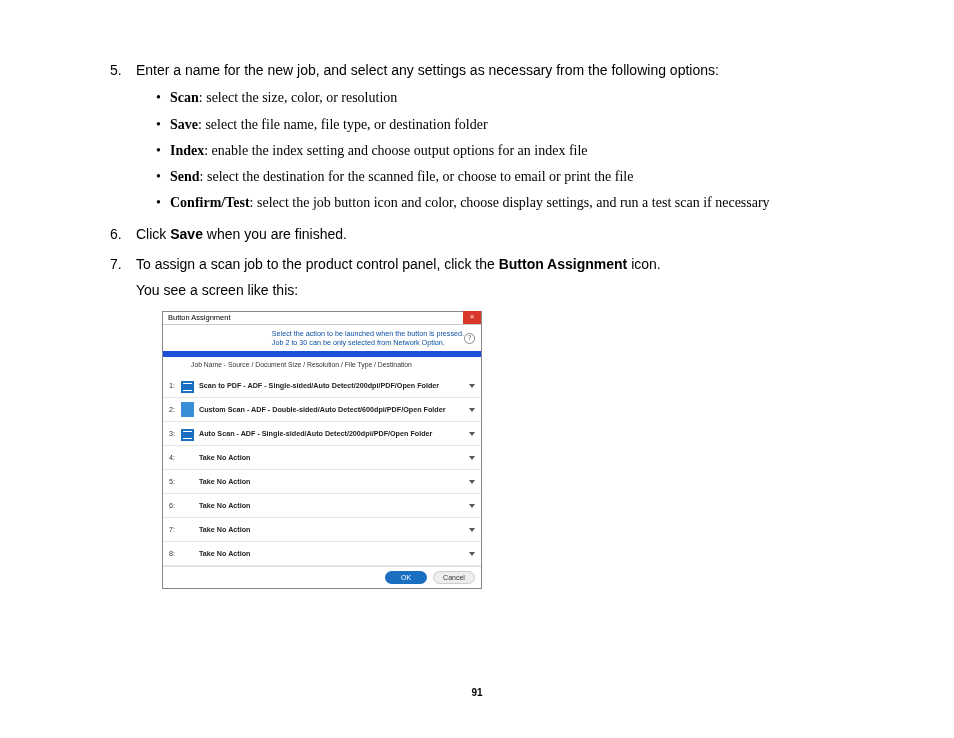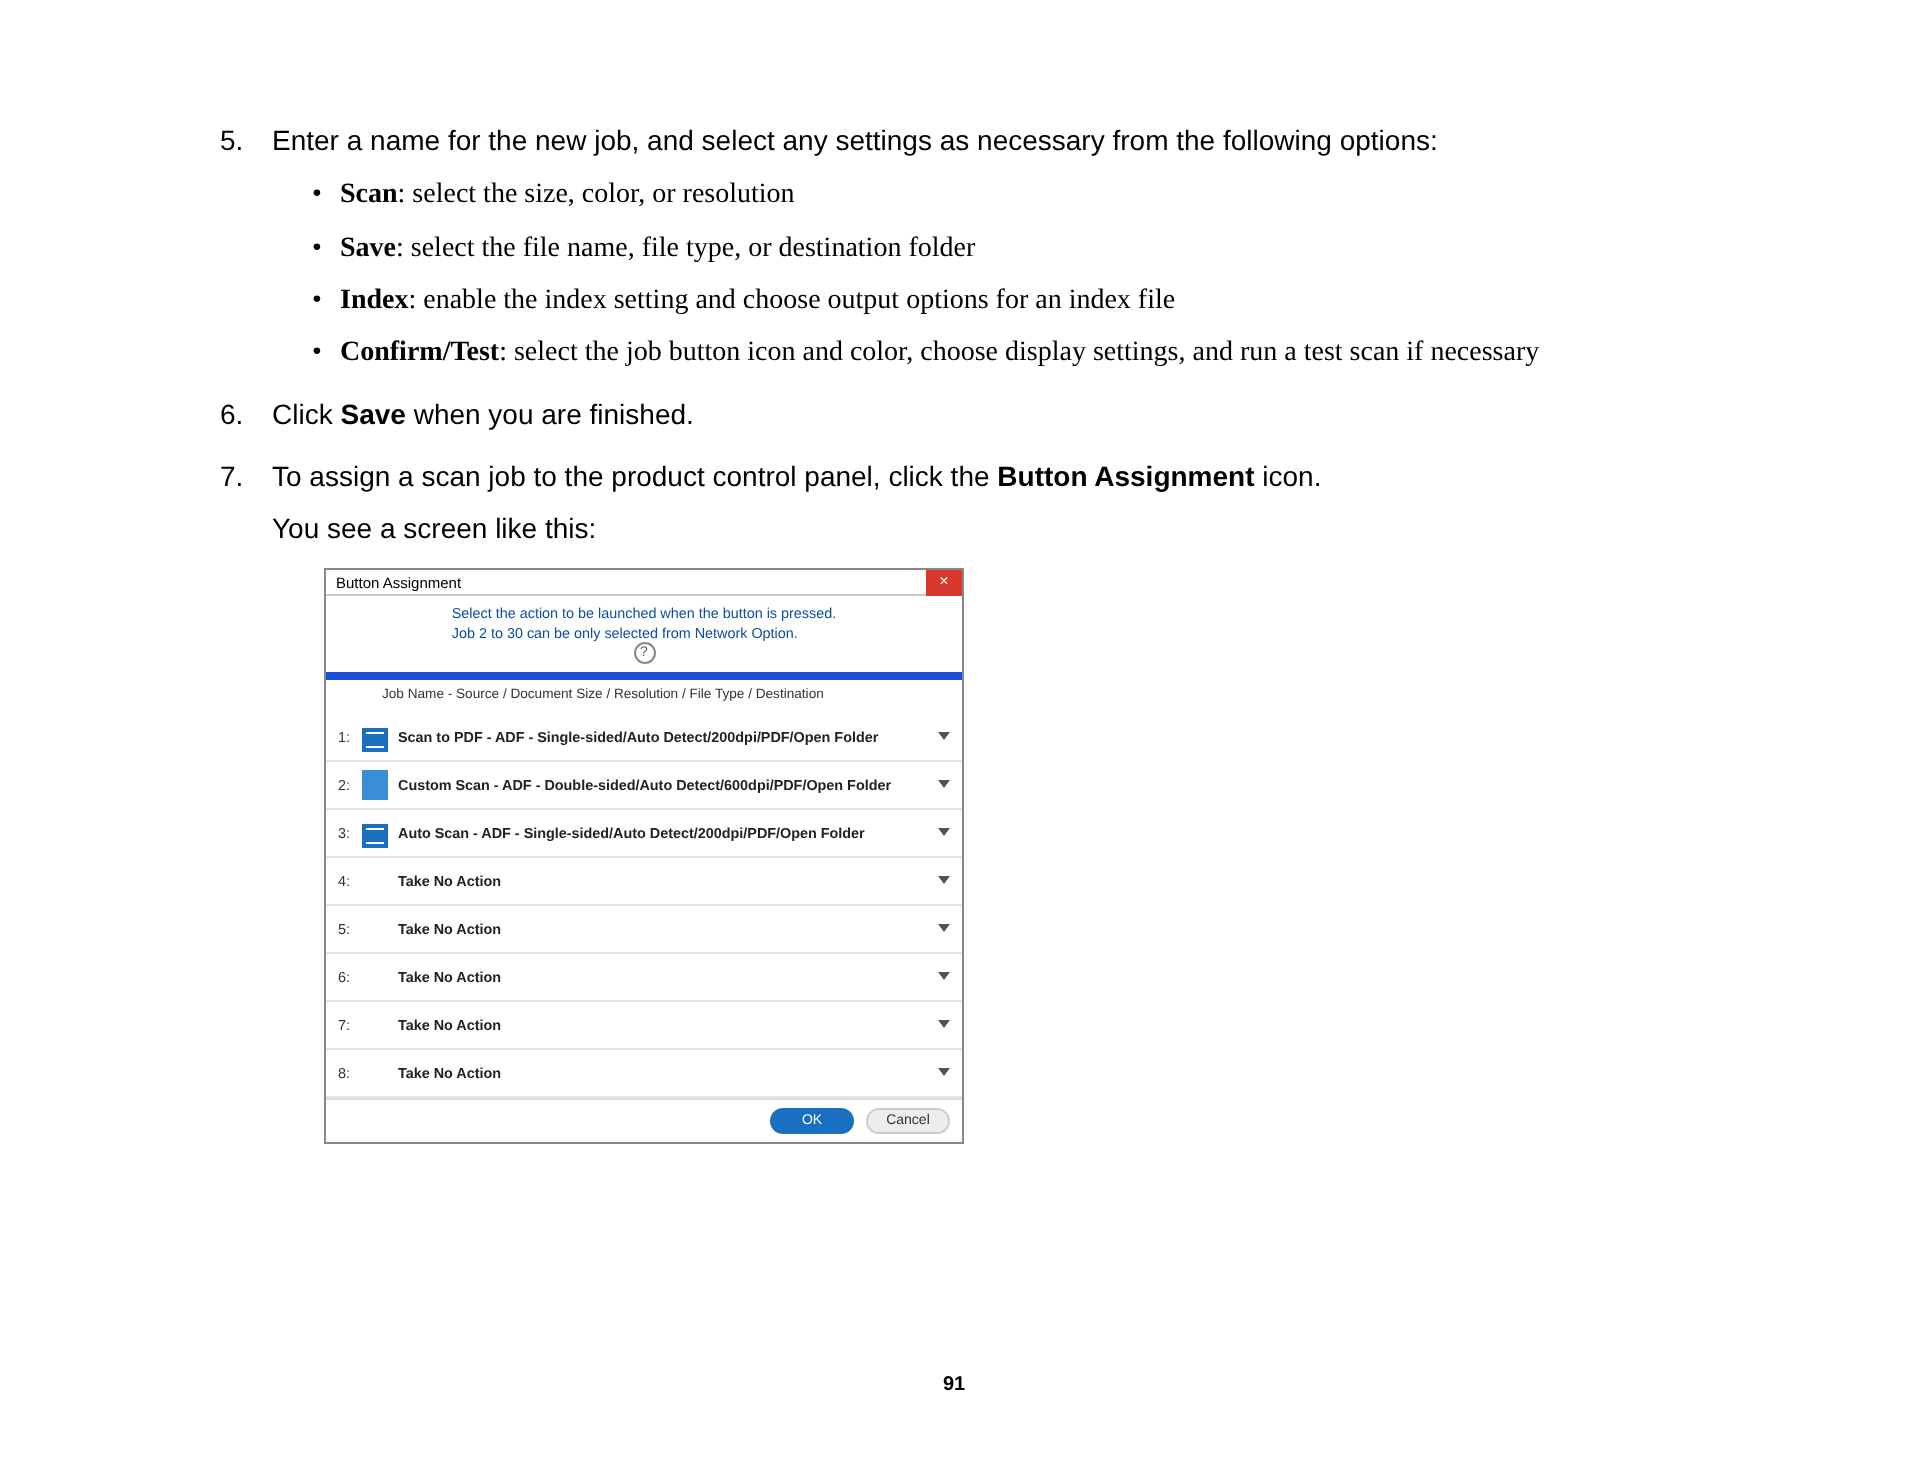--- a/index.html
+++ b/index.html
@@ -78,22 +78,21 @@
       display: flex;
       align-items: center;
       justify-content: center;
       font-size: 8px;
     }
     .instruction-row {
       display: flex;
       justify-content: flex-end;
       align-items: center;
       padding: 4px 6px;
-      border-bottom: 4px solid #1d4ed8;
-      flex-direction: column;
+      border-bottom: 6px solid #1d4ed8;
     }
     .instruction-text { color: #0b4fa0; }
     .help-icon {
       width: 11px;
       height: 11px;
       border: 1px solid #888;
       border-radius: 50%;
       display: flex;
       align-items: center;
       justify-content: center;
@@ -181,20 +180,21 @@
 <div class="content">
   <ol class="main-list">
 
     <li>
       <span class="num">5.</span>
       <span>Enter a name for the new job, and select any settings as necessary from the following options:</span>
       <ul class="sub-list">
         <li><b>Scan</b><span>: select the size, color, or resolution</span></li>
         <li><b>Save</b><span>: select the file name, file type, or destination folder</span></li>
         <li><b>Index</b><span>: enable the index setting and choose output options for an index file</span></li>
+        <li><b>Send</b><span>: select the destination for the scanned file, or choose to email or print the file</span></li>
         <li><b>Confirm/Test</b><span>: select the job button icon and color, choose display settings, and run a test scan if necessary</span></li>
       </ul>
     </li>
 
     <li>
       <span class="num">6.</span>
       <span>Click </span><b>Save</b><span> when you are finished.</span>
     </li>
 
     <li>

